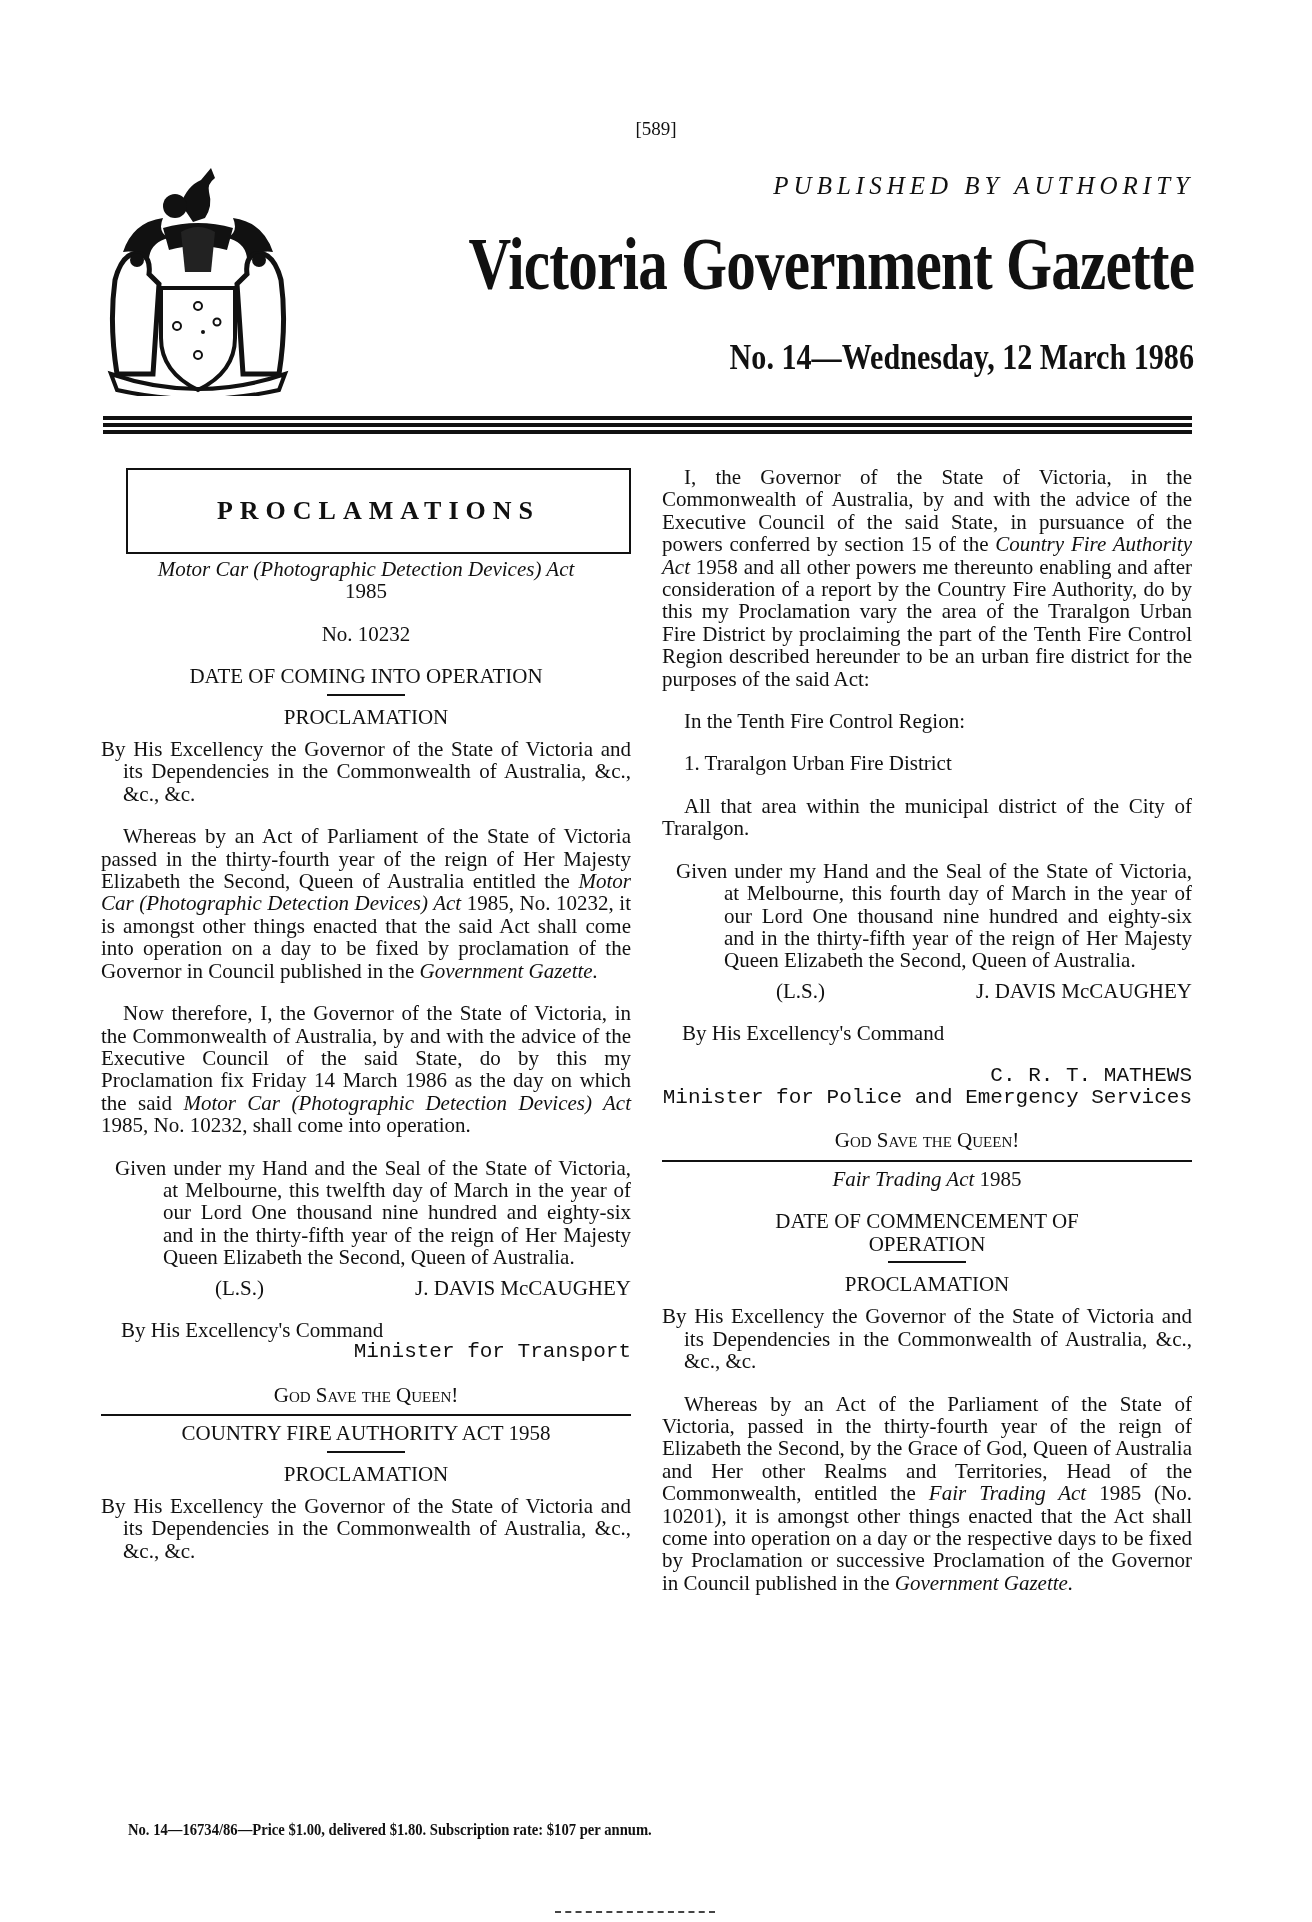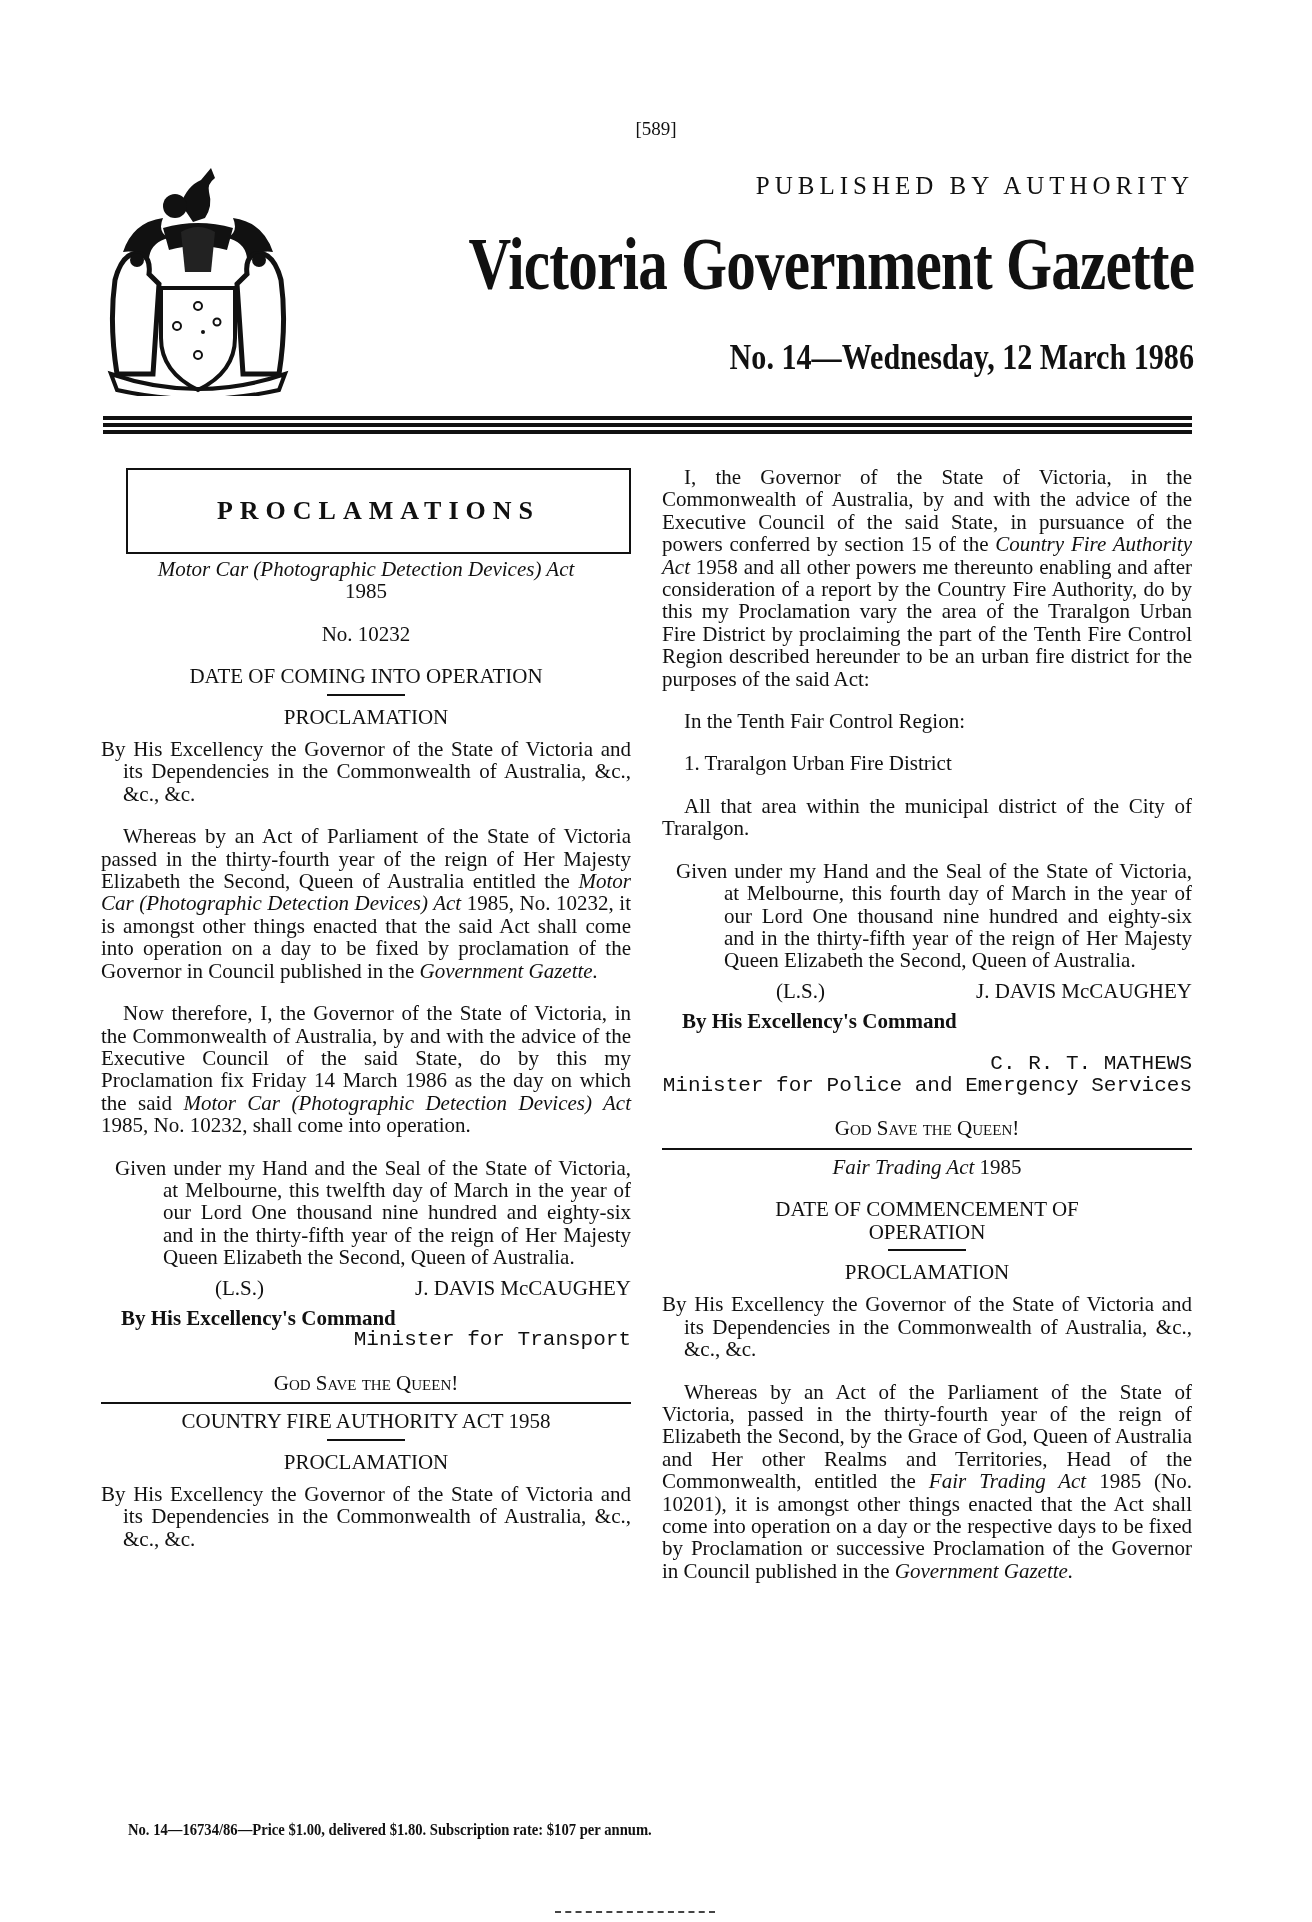--- a/index.html
+++ b/index.html
@@ -5,21 +5,21 @@
     html, body { margin: 0; padding: 0; background: #ffffff; }
     body {
       width: 1312px; height: 1922px; position: relative; overflow: hidden;
       color: #111111;
       font-family: "Liberation Serif", "DejaVu Serif", serif;
     }
     .abs { position: absolute; }
 
     
     .page-no { left: 0; width: 1312px; top: 118px; text-align: center; font-size: 19px; }
-    .published { right: 118px; top: 172px; font-size: 25px; letter-spacing: 5px; }
+    .published { right: 118px; top: 172px; font-size: 25px; letter-spacing: 5px; font-style: italic; }
     .title {
       right: 118px; top: 222px; font-size: 74px; font-weight: bold;
       transform: scaleX(0.80); transform-origin: right center; white-space: nowrap;
       letter-spacing: -1px;
     }
     .issue {
       right: 118px; top: 338px; font-size: 35px; font-weight: bold;
       transform: scaleX(0.86); transform-origin: right center; white-space: nowrap;
     }
     .crest { left: 103px; top: 160px; width: 190px; height: 236px; }
@@ -42,21 +42,21 @@
     .gap-s { margin-top: 20px; }
     .gap-m { margin-top: 10px; }
     .short-rule { width: 78px; height: 2px; background: #111; margin: 6px auto 10px; }
     .full-rule { height: 2px; background: #111; margin: 8px 0 6px; }
     .hang { padding-left: 22px; text-indent: -22px; text-align: justify; text-align-last: left; }
     .indent { text-indent: 22px; text-align: justify; }
     .given { padding-left: 62px; text-indent: -48px; text-align: justify; }
     .sig-row { display: flex; justify-content: space-between; padding-left: 114px; margin-top: 8px; }
     .smallcaps { font-variant: small-caps; }
     .right { text-align: right; font-family: Liberation Mono, monospace; }
-    .cmd { padding-left: 20px; margin-top: 8px; font-weight: bold; }
+    .cmd { padding-left: 20px; margin-top: 20px; }
     .footer {
       left: 128px; top: 1820px; font-size: 17px; font-weight: bold;
       transform: scaleX(0.86); transform-origin: left center; white-space: nowrap;
     }
     .bottom-marks { left: 555px; top: 1911px; width: 160px; height: 2px; border-top: 2px dashed #444; }
   </style>
 </head>
 <body>
 
 <div class="abs page-no">[589]</div>
@@ -123,21 +123,21 @@
   <div class="center smallcaps gap-s">God Save the Queen!</div>
   <div class="full-rule"></div>
   <div class="center">COUNTRY FIRE AUTHORITY ACT 1958</div>
   <div class="short-rule"></div>
   <div class="center">PROCLAMATION</div>
   <div class="hang gap-m">By His Excellency the Governor of the State of Victoria and its Dependencies in the Commonwealth of Australia, &amp;c., &amp;c., &amp;c.</div>
 </div>
 
 <div class="abs col col-right">
   <div class="indent"><span>I, the Governor of the State of Victoria, in the Commonwealth of Australia, by and with the advice of the Executive Council of the said State, in pursuance of the powers conferred by section 15 of the </span><span class="italic">Country Fire Authority Act</span><span> 1958 and all other powers me thereunto enabling and after consideration of a report by the Country Fire Authority, do by this my Proclamation vary the area of the Traralgon Urban Fire District by proclaiming the part of the Tenth Fire Control Region described hereunder to be an urban fire district for the purposes of the said Act:</span></div>
-  <div class="gap-s" style="padding-left:22px">In the Tenth Fair Control Region:</div>
+  <div class="gap-s" style="padding-left:22px">In the Tenth Fire Control Region:</div>
   <div class="gap-s" style="padding-left:22px">1.  Traralgon Urban Fire District</div>
   <div class="indent gap-s">All that area within the municipal district of the City of Traralgon.</div>
   <div class="given gap-s">Given under my Hand and the Seal of the State of Victoria, at Melbourne, this fourth day of March in the year of our Lord One thousand nine hundred and eighty-six and in the thirty-fifth year of the reign of Her Majesty Queen Elizabeth the Second, Queen of Australia.</div>
   <div class="sig-row">
     <span class="smallcaps">(L.S.)</span>
     <span>J. DAVIS McCAUGHEY</span>
   </div>
   <div class="cmd">By His Excellency's Command</div>
   <div class="right gap-s">C. R. T. MATHEWS</div>
   <div class="right">Minister for Police and Emergency Services</div>

